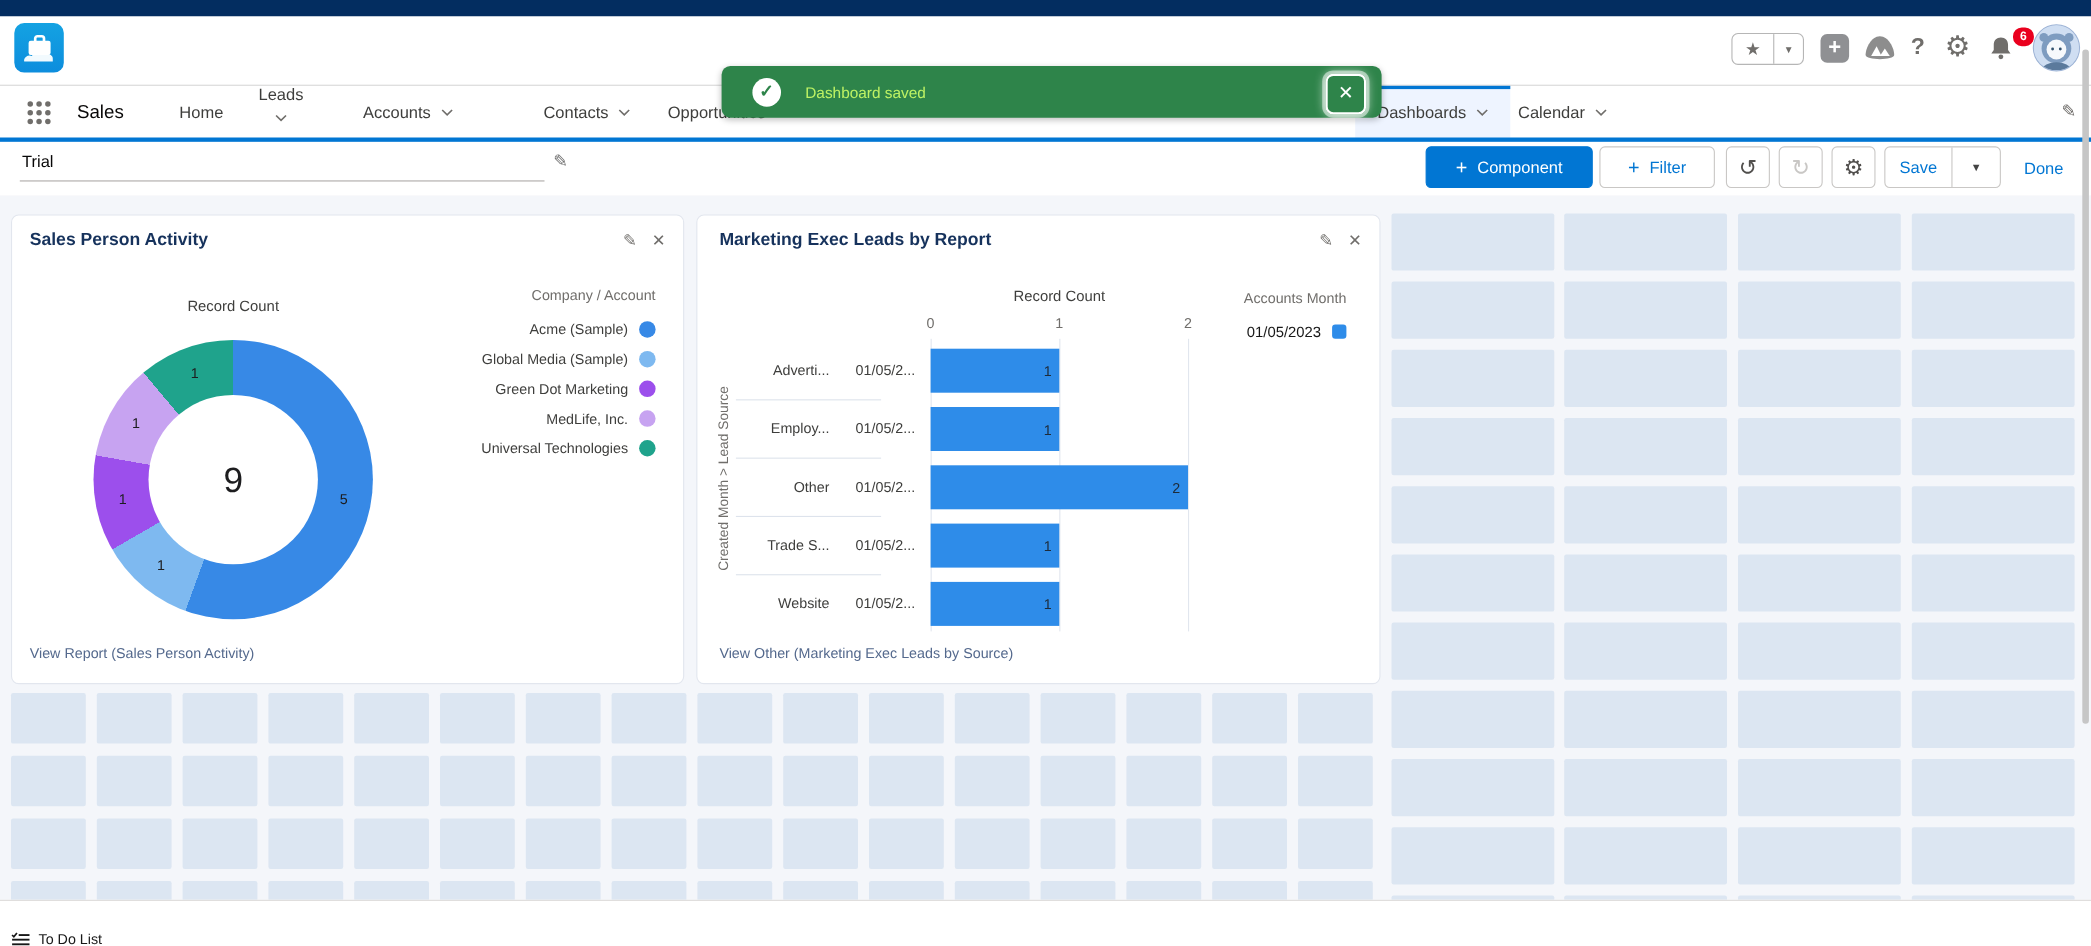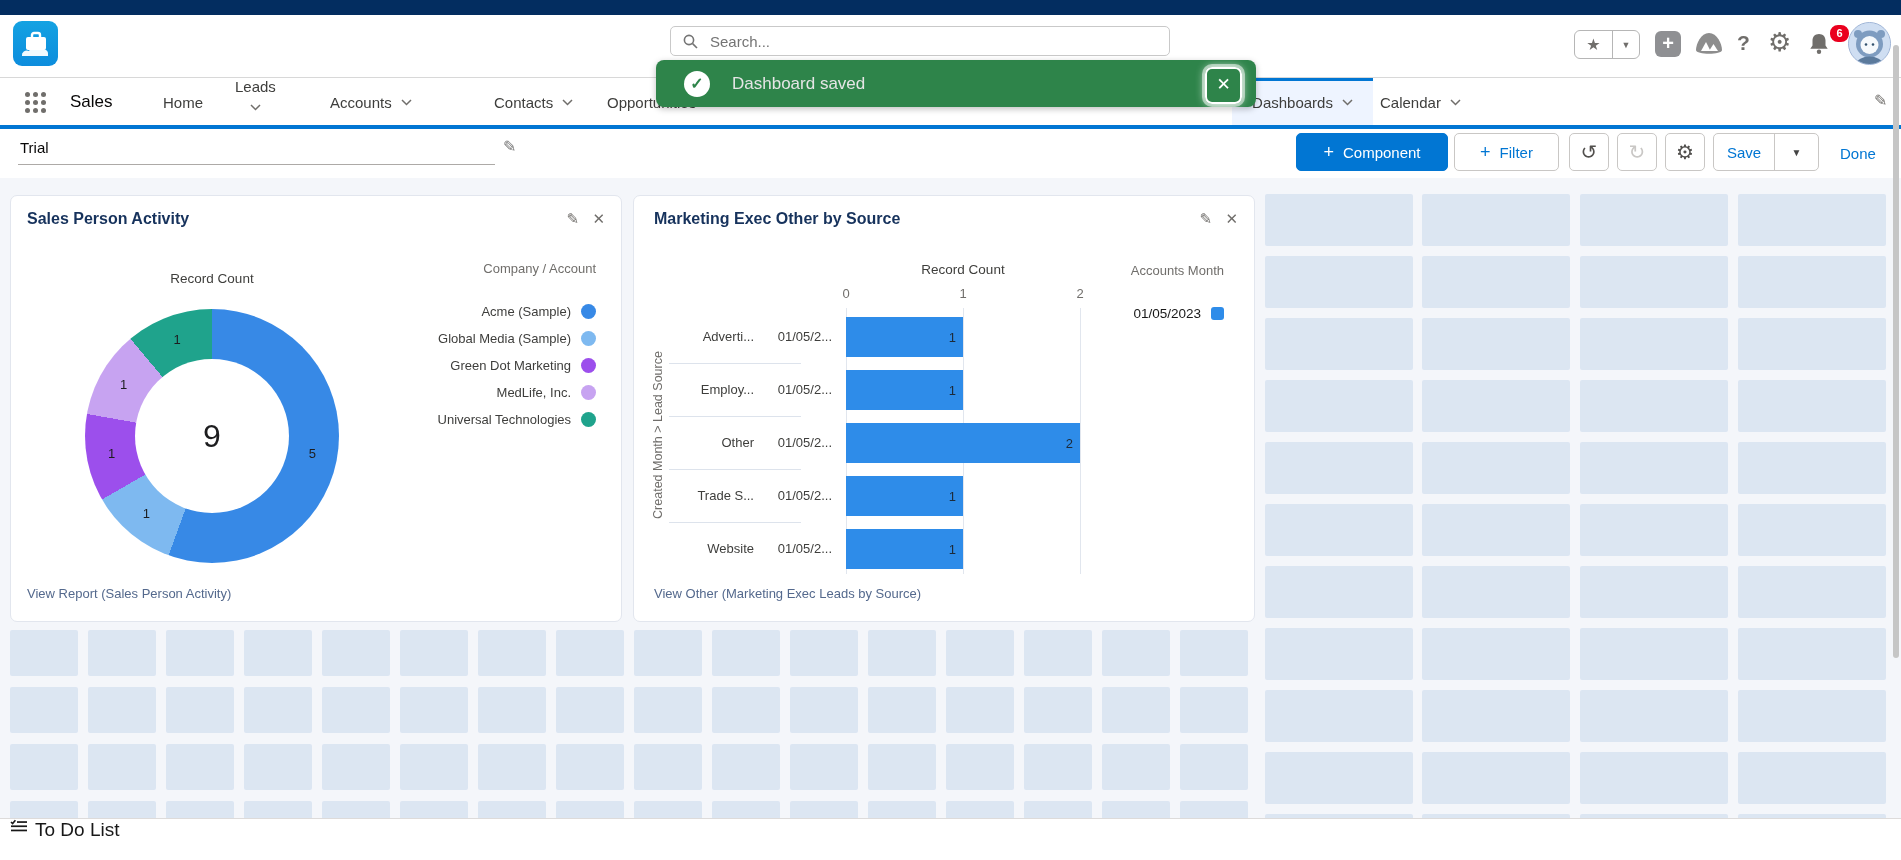--- a/index.html
+++ b/index.html
@@ -43,21 +43,21 @@
   .tab{position:absolute;top:0;height:48px;display:flex;align-items:center;gap:9px;font-size:15px;color:#3e3e3c;}
   .tab.active{background:#eef4ff;justify-content:center;}
   .tab.active::before{content:"";position:absolute;top:0;left:0;right:0;height:3px;background:#0176d3;}
   .nav-pencil{position:absolute;left:1874px;top:13px;color:#706e6b;font-size:16px;}
 
   
   .toast{position:absolute;left:656px;top:60px;width:600px;height:47px;background:#2e844a;border-radius:8px;
         display:flex;align-items:center;z-index:60;box-shadow:0 2px 6px rgba(0,0,0,.25);}
   .toast-check{margin-left:28px;width:26px;height:26px;border-radius:50%;background:#fff;color:#2e844a;
         font-weight:bold;font-size:16px;text-align:center;line-height:26px;}
-  .toast-msg{margin-left:22px;color:#e5e5e5;font-size:17px;}
+  .toast-msg{margin-left:22px;color:#bef264;font-size:14px;}
   .toast-close{position:absolute;right:14px;top:7px;width:33px;height:33px;border:2px solid #fff;border-radius:7px;
         color:#fff;font-size:17px;text-align:center;line-height:31px;
         box-shadow:0 0 0 3px rgba(255,255,255,.5),0 0 10px rgba(255,255,255,.9);}
 
   
   .toolbar{position:absolute;top:129px;left:0;width:1901px;height:49px;background:#fff;border-bottom:1px solid #e3e7ef;}
   .dash-title{position:absolute;left:20px;top:10px;font-size:15px;color:#080707;}
   .title-underline{position:absolute;left:18px;top:35px;width:477px;height:1px;background:#adaaa7;}
   .title-pencil{position:absolute;left:503px;top:8px;color:#747474;font-size:16px;}
   .btn{position:absolute;top:4px;height:38px;border-radius:5px;display:flex;align-items:center;justify-content:center;
@@ -75,21 +75,21 @@
   
   .canvas{position:absolute;top:178px;left:0;width:1901px;height:640px;background:#f4f6fa;overflow:hidden;}
   .widget{position:absolute;top:17px;height:427px;background:#fff;border:1px solid #e2e6ee;border-radius:7px;box-sizing:border-box;}
   #widget1{left:10px;width:612px;}
   #widget2{left:633px;width:622px;}
   .w-title{position:absolute;left:16px;top:14px;font-size:16px;color:#16325c;font-weight:bold;}
   .w-pencil{position:absolute;right:42px;top:14px;color:#706e6b;font-size:15px;}
   .w-close{position:absolute;right:16px;top:14px;color:#706e6b;font-size:15px;}
   .chart-title{position:absolute;font-size:13.5px;color:#3e3e3c;text-align:center;}
   .legend{position:absolute;text-align:right;}
-  .legend .hdr{font-size:13px;color:#706e6b;margin-bottom:22px;white-space:nowrap;}
+  .legend .hdr{font-size:13px;color:#706e6b;margin-bottom:10px;white-space:nowrap;}
   .lrow{height:27px;display:flex;align-items:center;justify-content:flex-end;font-size:13px;color:#3e3e3c;white-space:nowrap;}
   .ldot{width:15px;height:15px;border-radius:50%;margin-left:10px;flex:0 0 auto;}
   .lsq{width:13px;height:13px;border-radius:3px;margin-left:10px;flex:0 0 auto;}
   .donut{position:absolute;left:74px;top:113px;width:254px;height:254px;border-radius:50%;}
   .donut::after{content:"";position:absolute;left:50px;top:50px;width:154px;height:154px;border-radius:50%;background:#fff;}
   .donut-total{position:absolute;left:74px;top:113px;width:254px;height:254px;display:flex;align-items:center;
         justify-content:center;font-size:32px;color:#1d1d1f;}
   .seg-label{position:absolute;font-size:13px;color:#1d1d1f;width:20px;text-align:center;}
   .view-report{position:absolute;left:16px;top:390px;font-size:13px;color:#54698d;}
 
@@ -101,44 +101,37 @@
   .cat{position:absolute;font-size:13px;color:#3e3e3c;text-align:right;white-space:nowrap;overflow:hidden;}
   .rowsep{position:absolute;left:35px;width:132px;height:1px;background:#dde3ec;}
   .ylabel{position:absolute;left:-111px;top:232px;width:270px;text-align:center;font-size:12.5px;color:#706e6b;
         transform:rotate(-90deg);white-space:nowrap;}
 
   
   .cell{position:absolute;background:#dce6f2;border-radius:2px;}
 
   
   .footer{position:absolute;top:818px;left:0;width:1901px;height:42px;background:#fff;border-top:1px solid #dddbda;}
-  .todo{position:absolute;left:10px;top:0;height:42px;display:flex;align-items:flex-start;gap:8px;font-size:19px;color:#181818;}
+  .todo{position:absolute;left:10px;top:0;height:42px;display:flex;align-items:flex-end;gap:8px;font-size:13px;color:#181818;}
   .scroll-thumb{position:absolute;left:1893px;top:45px;width:6px;height:613px;background:#c6c6c6;border-radius:3px;}
 </style>
 </head>
 <body>
 
 <div class="topstrip"></div>
 
 <div class="header">
   <div class="logo">
     <svg width="32" height="30" viewBox="0 0 32 30">
       <rect x="6" y="8" width="20" height="13" rx="2" fill="#fff"></rect>
       <path d="M12 9 v-3 a2 2 0 0 1 2 -2 h4 a2 2 0 0 1 2 2 v3" fill="none" stroke="#fff" stroke-width="2.4"></path>
       <path d="M2 27 a5 4.5 0 0 1 7 -5 a6 5 0 0 1 11 -1 a5 4.5 0 0 1 8 4 l0 2 z" fill="#fff" opacity="0.95"></path>
     </svg>
   </div>
 
-  <div class="searchbox">
-    <svg class="s-ico" width="15" height="15" viewBox="0 0 15 15">
-      <circle cx="6" cy="6" r="4.6" fill="none" stroke="#747474" stroke-width="1.6"></circle>
-      <line x1="9.6" y1="9.6" x2="14" y2="14" stroke="#747474" stroke-width="1.6"></line>
-    </svg>
-    <input readonly="" placeholder="Search..." style="">
-  </div>
 
   <div class="hdr-actions"></div>
   <div class="fav-group">
     <span class="fav-star">★</span>
     <span class="fav-caret">▼</span>
   </div>
   <div class="plus-tile"><span>+</span></div>
   <div class="trail">
     <svg width="32" height="32" viewBox="0 0 32 32">
       <path d="M16 4 C24 4 29 15 29 21 C29 26 3 26 3 21 C3 15 8 4 16 4" fill="#8d8d8d"></path>
@@ -302,21 +295,21 @@
         <span class="seg-label" style="left: 125.436px; top: 310.137px;">1</span>
         <span class="seg-label" style="left: 90.5496px; top: 249.712px;">1</span>
         <span class="seg-label" style="left: 102.665px; top: 181px;">1</span>
         <span class="seg-label" style="left: 156.114px; top: 136.151px;">1</span>
       </div>
     <div class="donut-total">9</div>
     <div class="view-report">View Report (Sales Person Activity)</div>
   </div>
 
   <div class="widget" id="widget2">
-    <div class="w-title" style="left:20px;">Marketing Exec Other by Source</div>
+    <div class="w-title" style="left:20px;">Marketing Exec Leads by Report</div>
     <div class="w-pencil">✎</div>
     <div class="w-close">✕</div>
     <div class="chart-title" style="left:229px;top:66px;width:200px;">Record Count</div>
     <div class="legend" style="right:30px;top:67px;">
       <div class="hdr">Accounts Month</div>
       <div id="legend2-rows">
           <div class="lrow" style="font-size: 13.5px; color: rgb(24, 24, 24);">
             <span>01/05/2023</span>
             <span class="lsq" style="background: rgb(46, 140, 233);"></span>
           </div>

